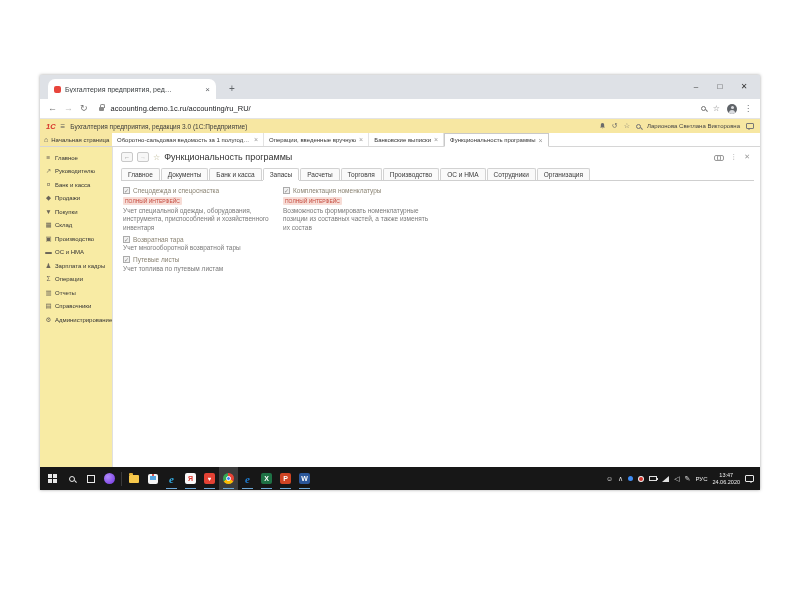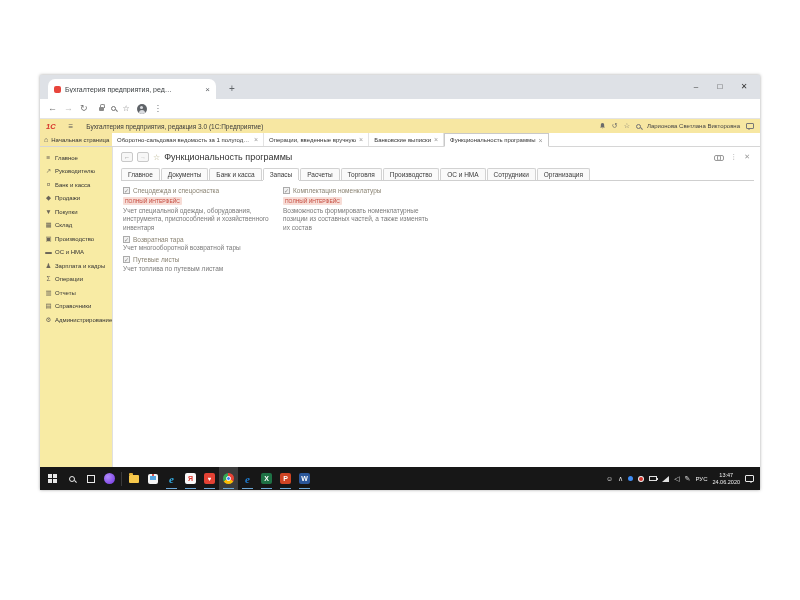--- a/index.html
+++ b/index.html
@@ -31,21 +31,21 @@
   .mag { width:5px; height:5px; border:1px solid #757575; border-radius:50%; position:relative; flex:none; }
   .mag::after { content:""; position:absolute; width:3px; height:1px; background:#757575;
                 transform:rotate(45deg); right:-3px; bottom:-1px; }
   .star-glyph { color:#757575; font-size:8px; }
   .avatar { width:10px; height:10px; border-radius:50%; background:#5f6368; position:relative; overflow:hidden; }
   .avatar::before { content:""; position:absolute; top:2px; left:3.5px; width:3px; height:3px; border-radius:50%; background:#dadce0; }
   .avatar::after { content:""; position:absolute; top:6px; left:2px; width:6px; height:4px; border-radius:3px 3px 0 0; background:#dadce0; }
   .dots { color:#5f6368; font-size:8px; letter-spacing:0; }
 
   
-  .o-header { height:14px; background:#f7e7a2; display:flex; align-items:center; padding:0 6px; gap:13px;
+  .o-header { height:14px; background:#f7e7a2; display:flex; align-items:center; padding:0 6px; gap:5px;
               font-size:6.5px; color:#333; flex:none; }
   .logo-1c { color:#d6332b; font-weight:bold; font-size:7.5px; font-style:italic; }
   .o-menu { color:#555; font-size:8px; }
   .o-title { color:#3a3a3a; }
   .o-right { margin-left:auto; display:flex; align-items:center; gap:6px; }
   .bell { width:7px; height:8px; }
   .o-glyph { color:#666; font-size:7px; }
   .user-name { font-size:6px; color:#444; }
   .bubble { width:8px; height:6px; border:1px solid #777; border-radius:1px; position:relative; }
   .bubble::after { content:""; position:absolute; bottom:-3px; left:1px; border:1.5px solid transparent; border-top-color:#777; }
@@ -161,20 +161,21 @@
         <span>□</span>
         <span>✕</span>
       </div>
     </div>
 
     <div class="c-urlbar">
       <span class="nav-glyph">←</span>
       <span class="nav-glyph dim">→</span>
       <span class="nav-glyph">↻</span>
       <span class="lock"></span>
+      <span class="url-text">accounting.demo.1c.ru/accounting/ru_RU/</span>
       <span class="mag"></span>
       <span class="star-glyph">☆</span>
       <span class="avatar"></span>
       <span class="dots">⋮</span>
     </div>
 
     <div class="o-header">
       <span class="logo-1c">1С</span>
       <span class="o-menu">≡</span>
       <span class="o-title">Бухгалтерия предприятия, редакция 3.0  (1С:Предприятие)</span>

